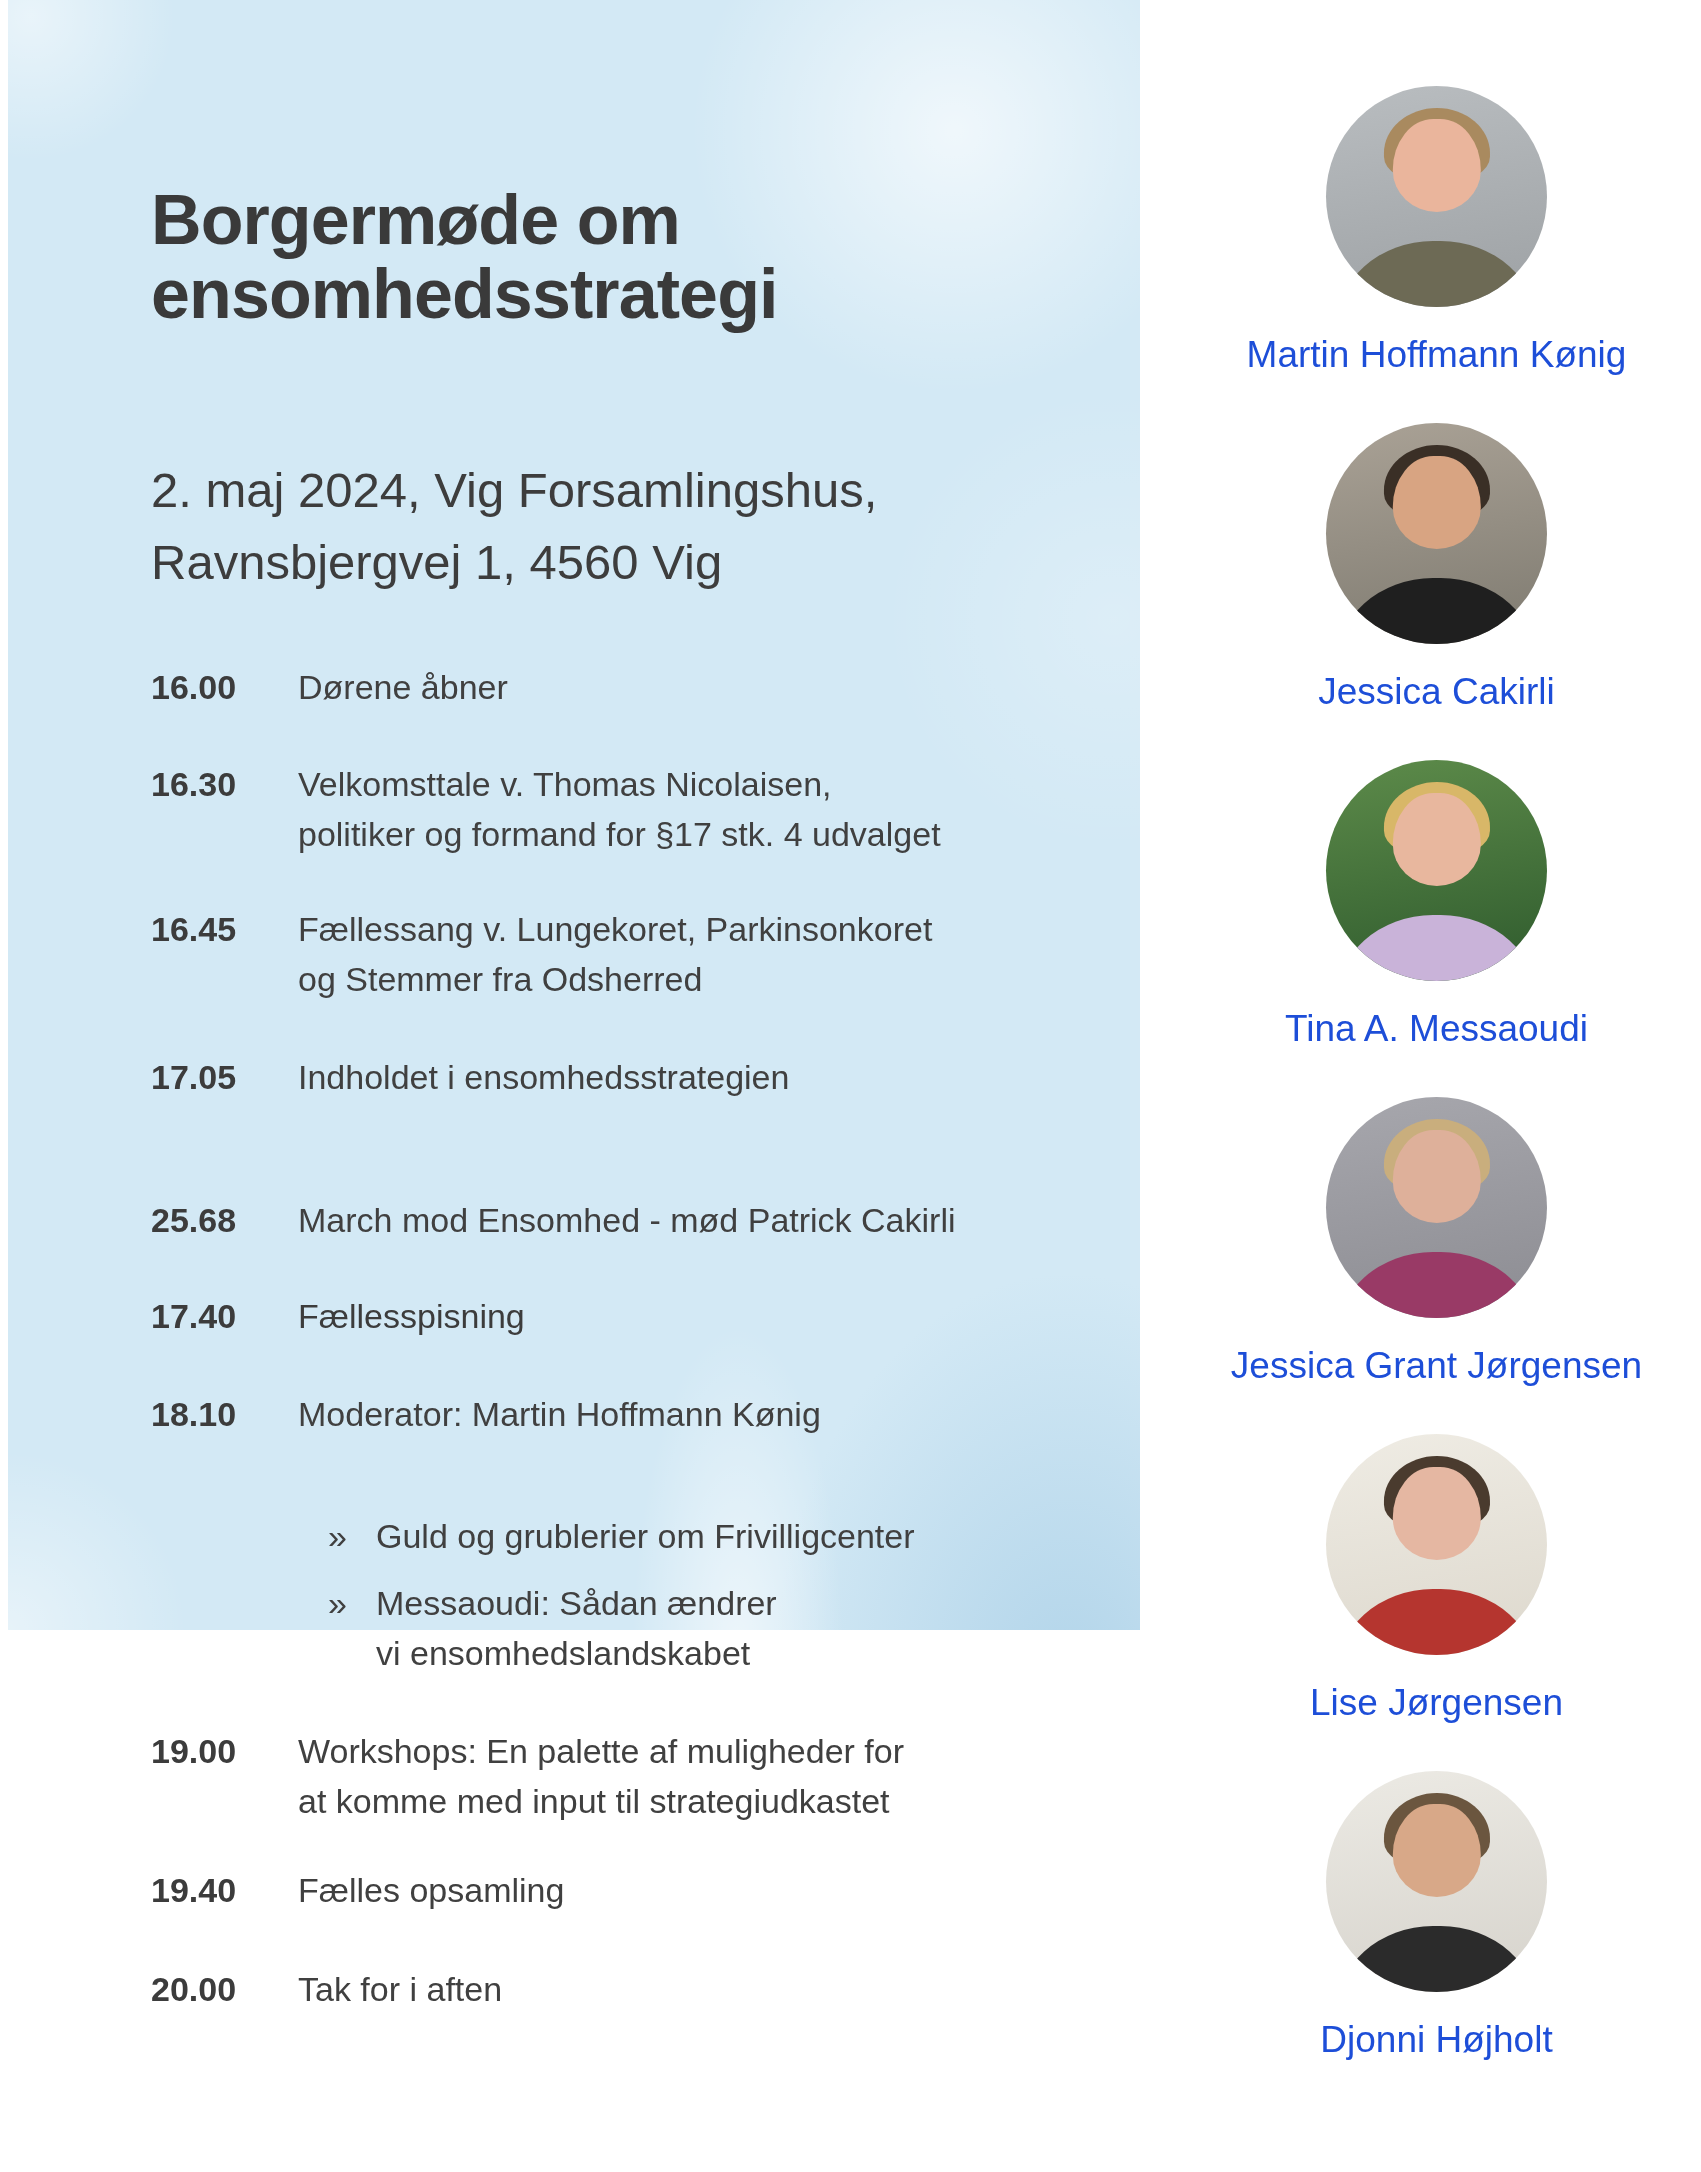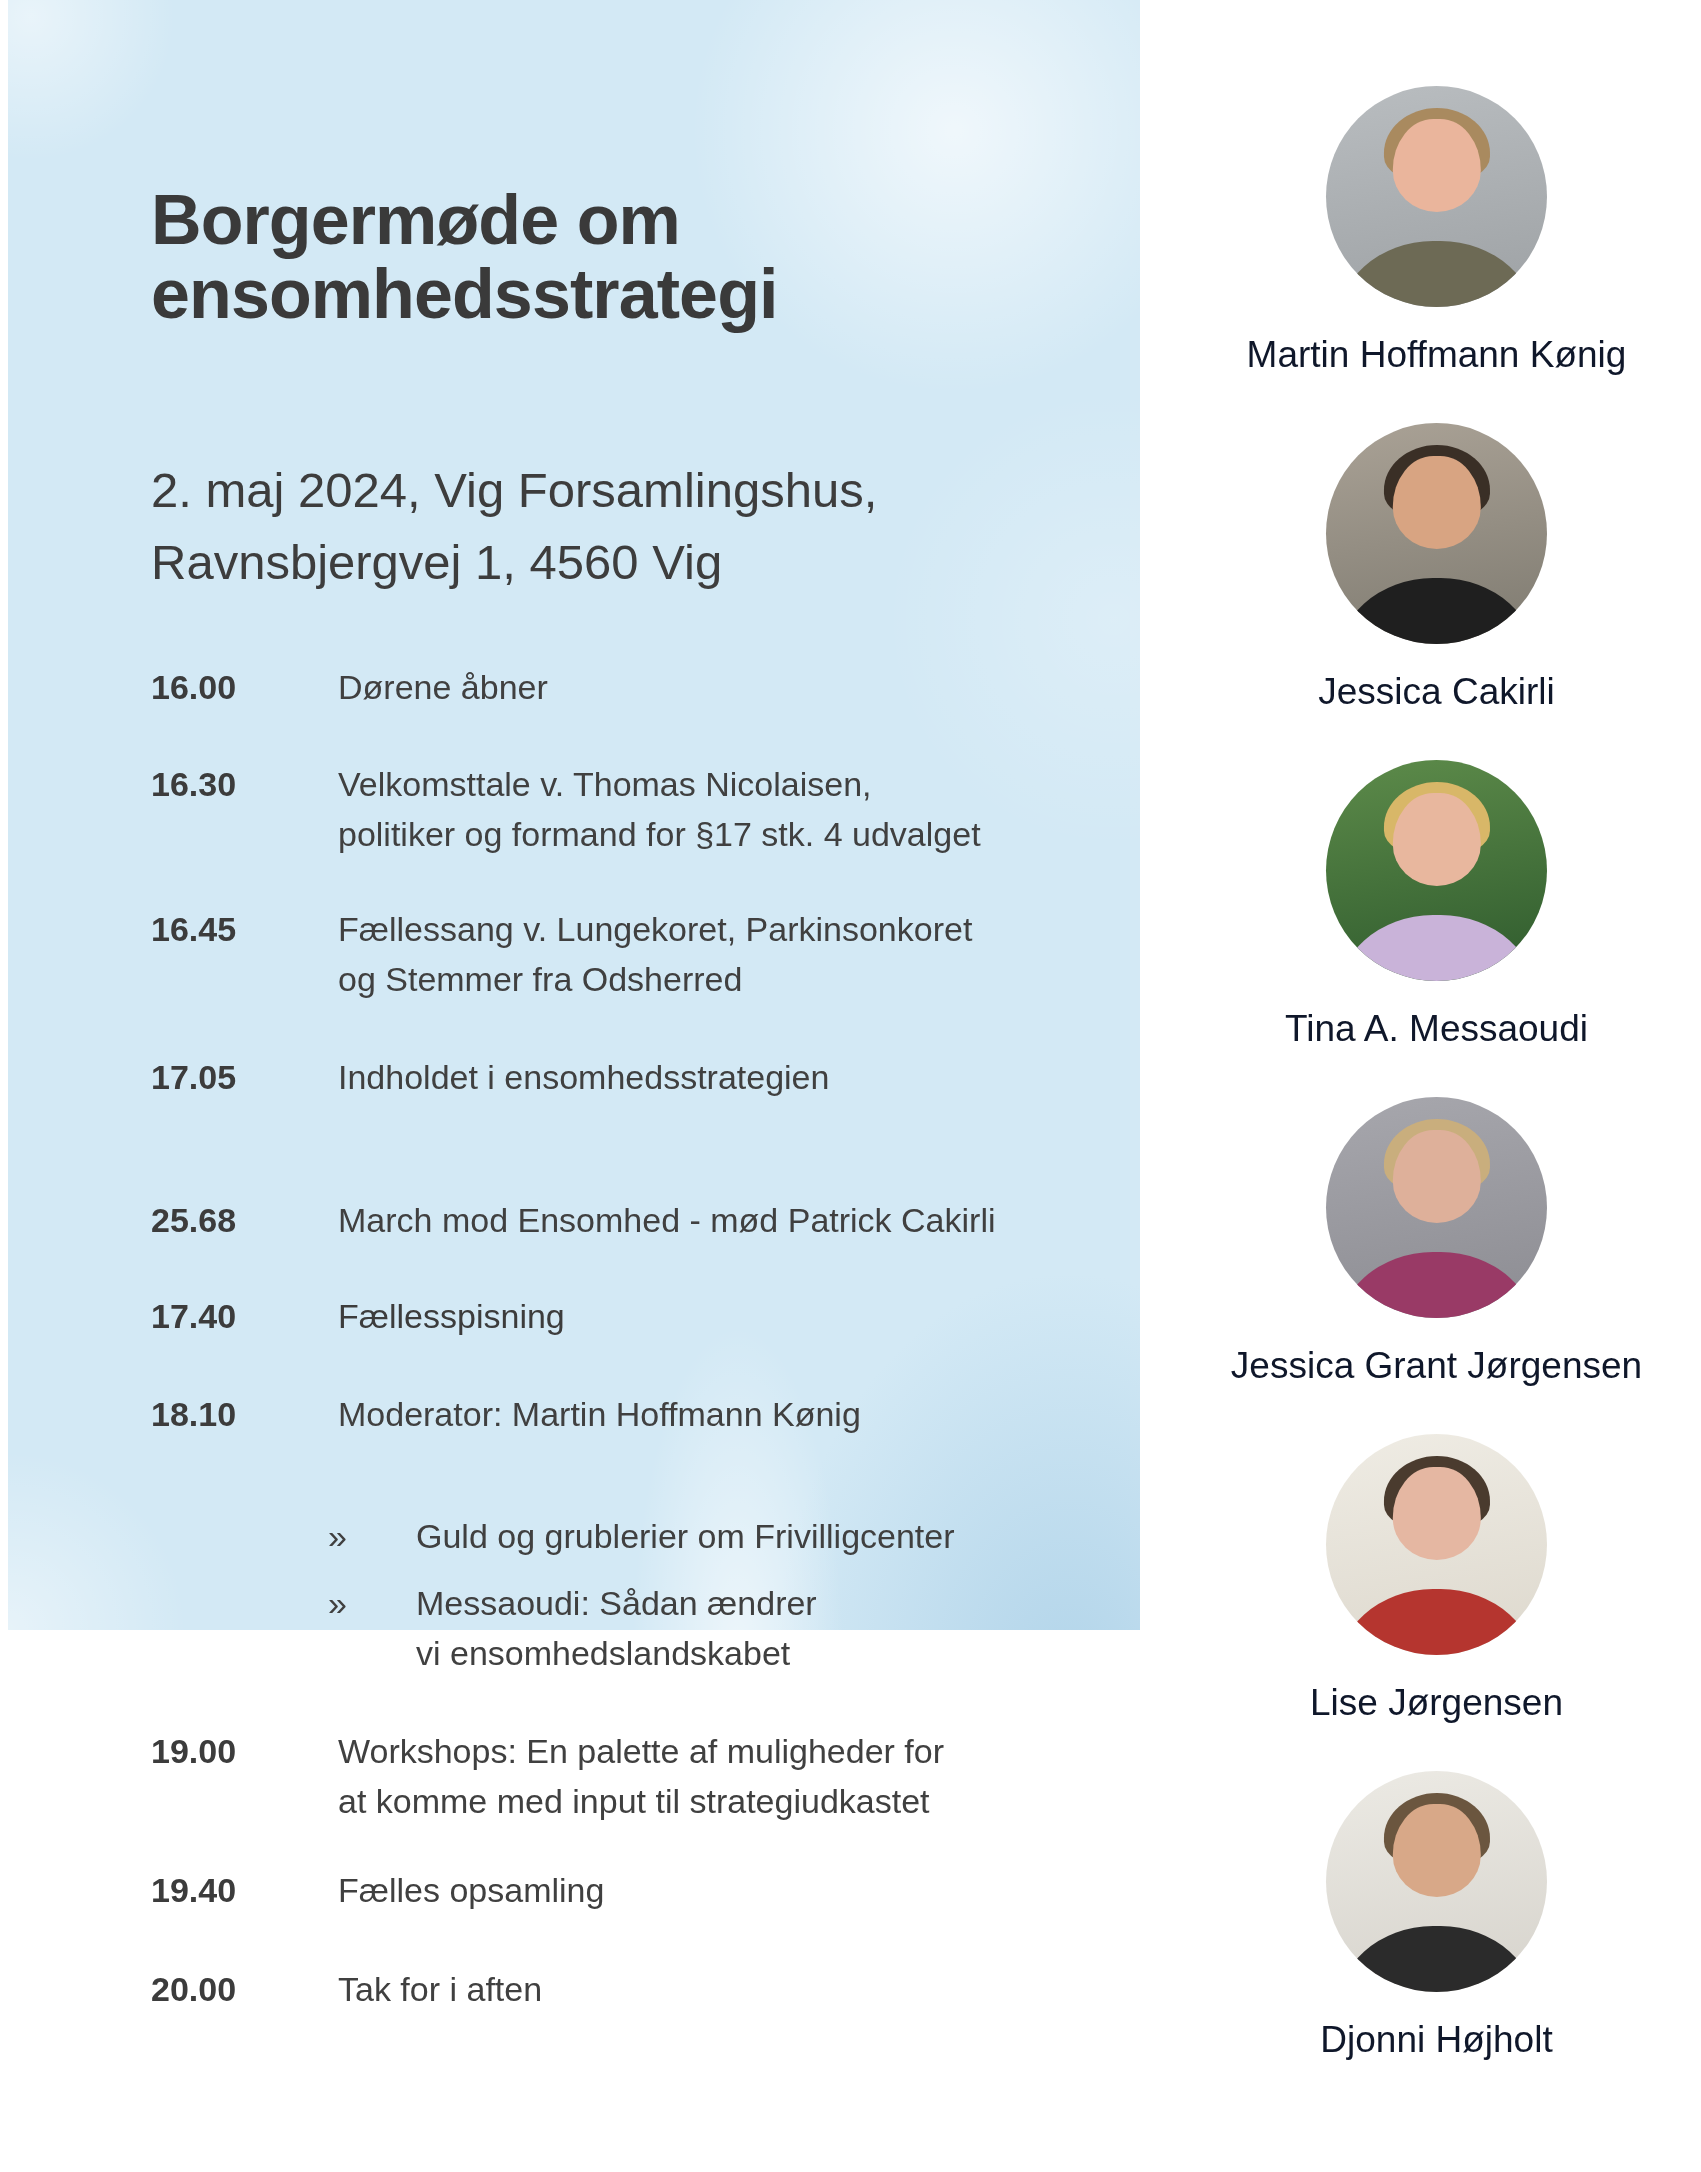--- a/index.html
+++ b/index.html
@@ -27,21 +27,21 @@
     font-size:70px;line-height:74px;font-weight:700;
     letter-spacing:-0.9px;color:#3a3a3a;
   }
   .subtitle{
     position:absolute;left:143px;top:454px;
     font-size:49px;line-height:72px;font-weight:500;color:#3d3d3d;
   }
   .schedule{position:absolute;left:143px;top:0;width:998px;height:2172px;}
   .srow{
     position:absolute;left:0;display:flex;align-items:flex-start;
-    width:998px;font-size:34px;line-height:50px;color:#404040;gap:40px;
+    width:998px;font-size:34px;line-height:50px;color:#404040;
   }
   .srow .time{flex:0 0 147px;width:147px;font-weight:700;color:#3c3c3c;}
   .srow .desc{flex:1;}
   .srow.emph .desc{font-weight:400;color:#3c3c3c;}
   .srow.bullet{padding-left:177px;width:821px;}
   .srow.bullet .marker{flex:0 0 48px;width:48px;color:#404040;}
 
   
   .person{
     position:absolute;left:0;width:561px;
@@ -61,21 +61,21 @@
     position:absolute;left:50%;top:15%;width:40%;height:42%;transform:translateX(-50%);
     background:var(--skin,#e8b39a);
     border-radius:46% 46% 50% 50% / 55% 55% 45% 45%;
   }
   .p-shoulders{
     position:absolute;left:50%;bottom:-14%;width:92%;height:44%;transform:translateX(-50%);
     background:var(--shirt,#333);
     border-radius:48% 48% 0 0 / 90% 90% 0 0;
   }
   .pname{
-    margin-top:26px;font-size:37px;line-height:44px;color:#0f172a;text-align:center;
+    margin-top:26px;font-size:37px;line-height:44px;color:#1d4ed8;text-align:center;
     white-space:nowrap;
   }
 </style>
 </head>
 <body>
 
 <div class="left-panel">
 
   <div class="title">
     <div>Borgermøde om</div>

